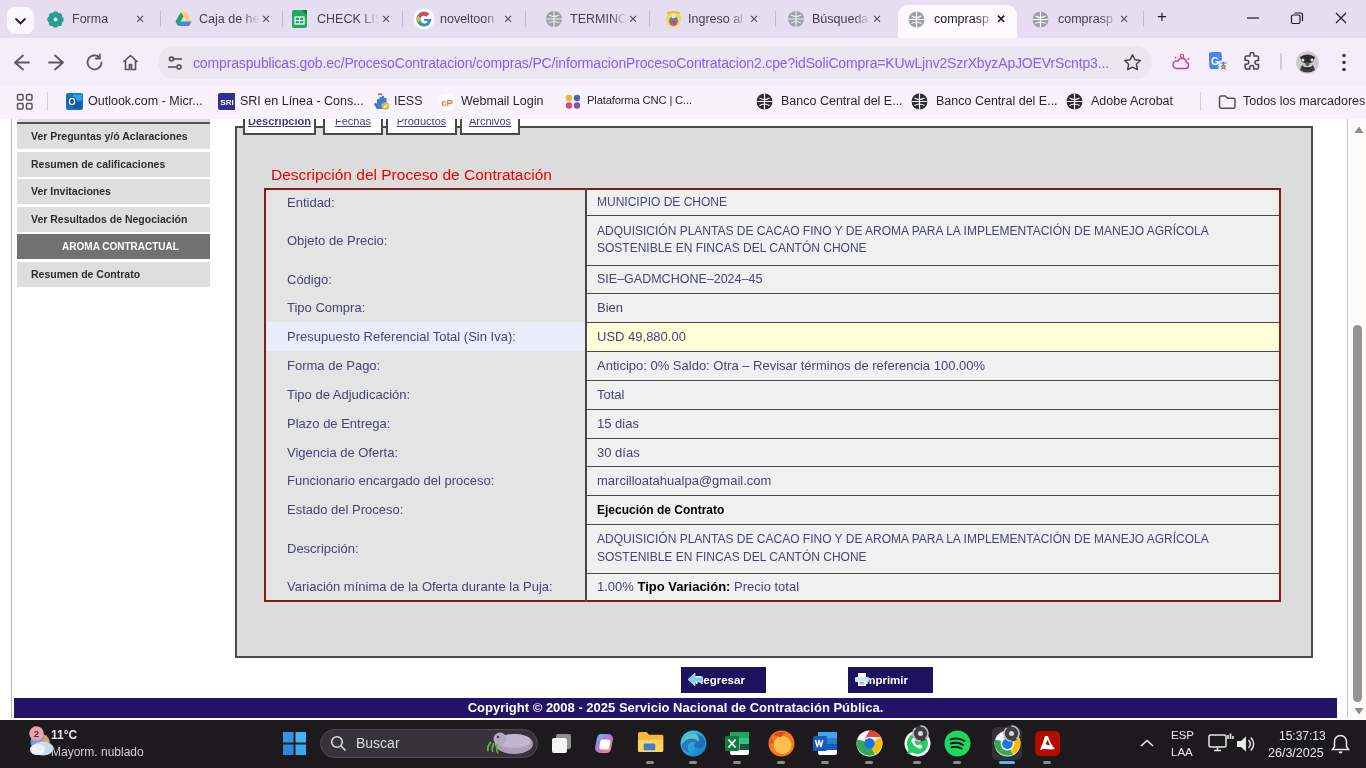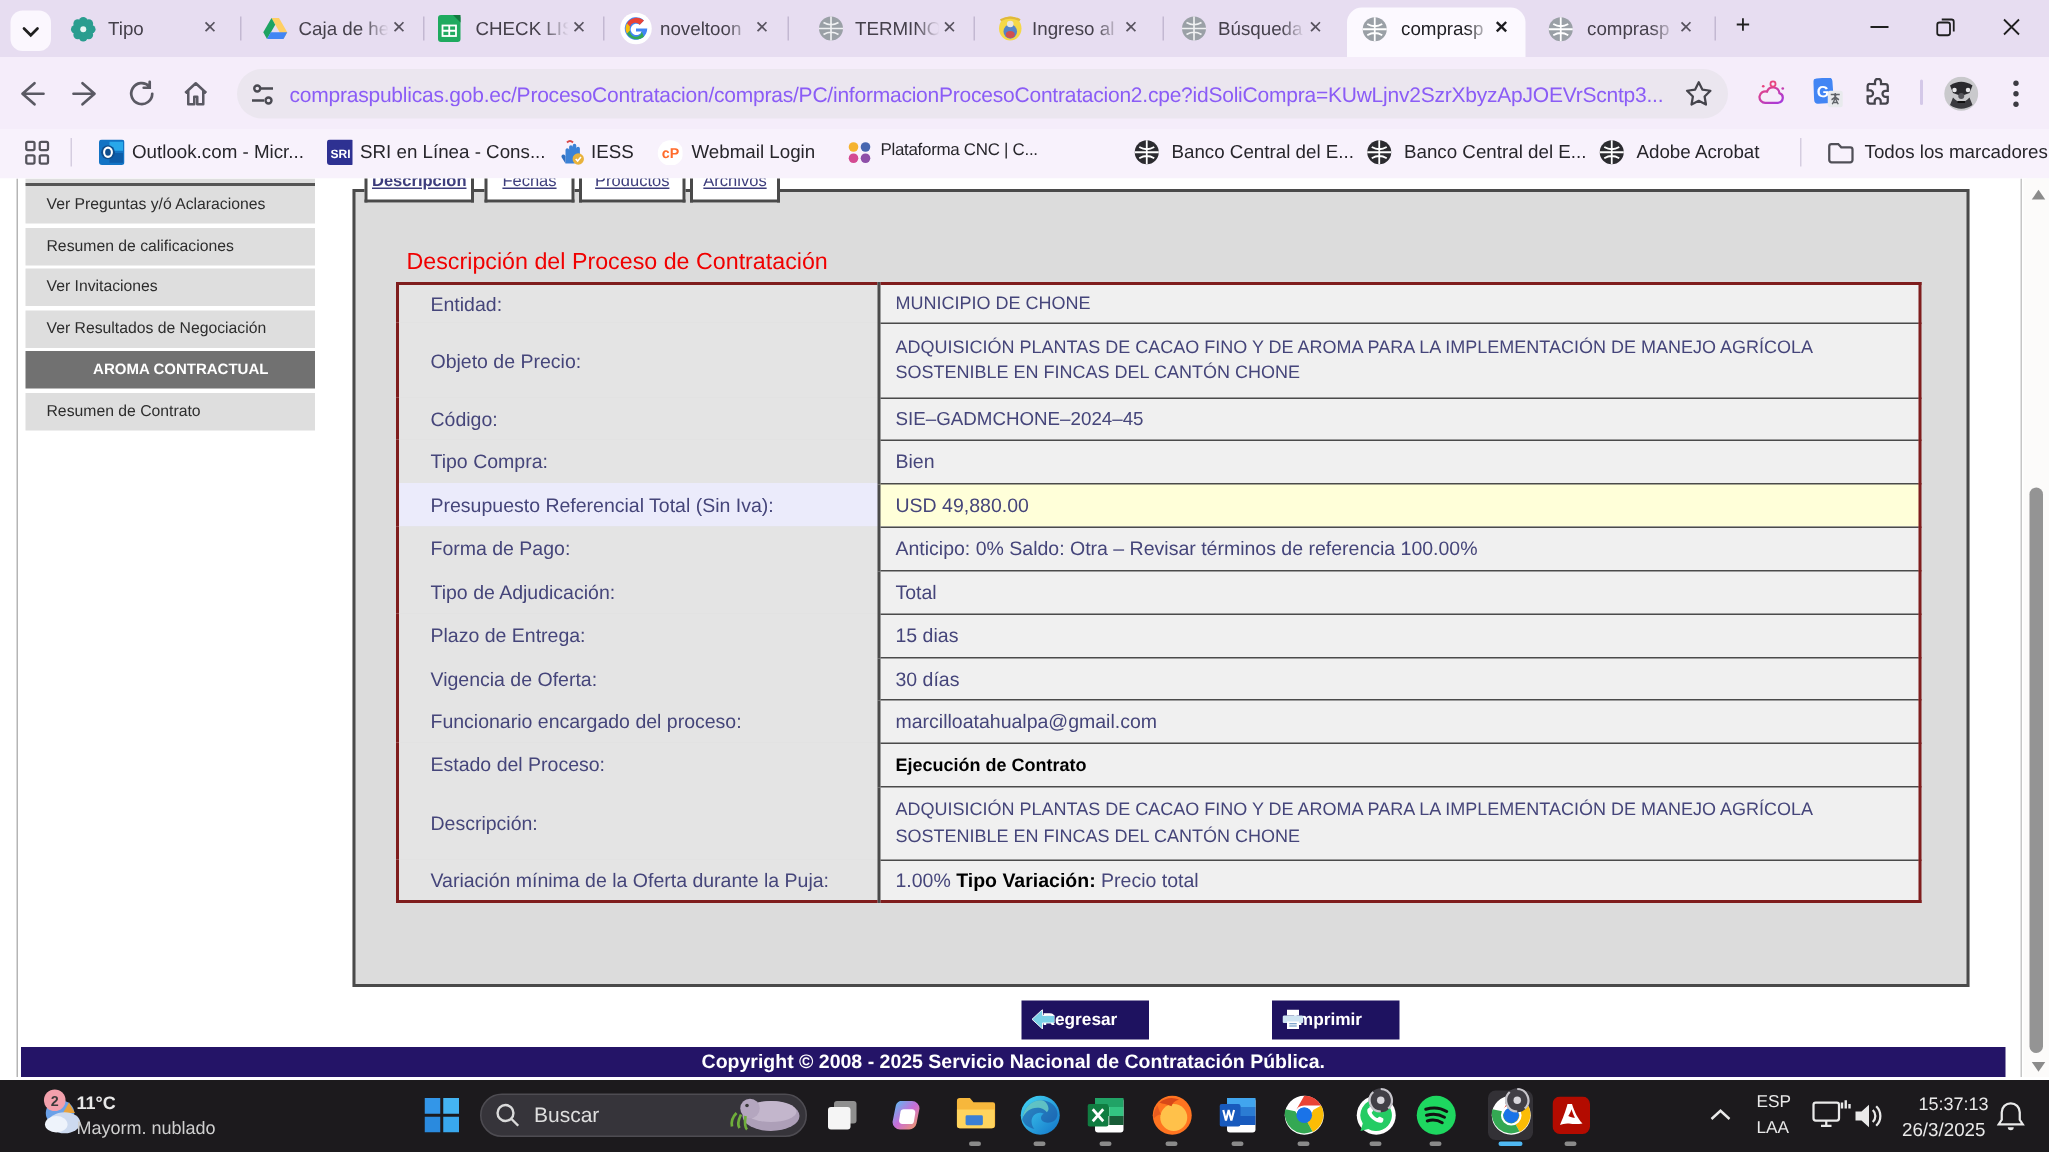--- a/index.html
+++ b/index.html
@@ -17,21 +17,21 @@
 .navic{position:absolute}
 #urlpill{position:absolute;left:158px;top:46px;width:994px;height:33px;border-radius:17px;background:#ebe6ef}
 #urltext{position:absolute;left:193px;top:55px;width:920px;font-size:14px;letter-spacing:-0.15px;color:#8b5cf6;white-space:nowrap;overflow:hidden}
 #bookbar{position:absolute;left:0;top:86px;width:1366px;height:33px;background:#f8f2fc}
 .bktxt{position:absolute;top:94px;font-size:12.5px;color:#27262b;white-space:nowrap}
 .bkic{position:absolute;top:93px;width:17px;height:17px}
 
 #page{position:absolute;left:0;top:119px;width:1351px;height:601px;background:#fff;overflow:hidden}
 #pageborderL{position:absolute;left:11px;top:0;width:1px;height:599px;background:#b5b5b5}
 #pageborderR{position:absolute;left:1347px;top:0;width:1px;height:599px;background:#c6c6c6}
-.sbitem{position:absolute;left:17px;width:193px;height:25px;background:#dedede;color:#2d2d2d;font-size:10.5px;font-weight:normal;line-height:25px;padding-left:14px}
+.sbitem{position:absolute;left:17px;width:193px;height:25px;background:#dedede;color:#2d2d2d;font-size:10.5px;font-weight:bold;line-height:25px;padding-left:14px}
 #sbhdr{position:absolute;left:17px;width:193px;height:25px;background:#717171;color:#fff;font-weight:bold;font-size:10px;line-height:25px;text-align:center;padding-left:14px}
 #graybox{position:absolute;left:235px;top:7px;width:1078px;height:532px;background:#dcdcdc;border:2px solid #4a4a4a}
 .ptab{position:absolute;top:-7px;height:23px;background:#fff;border:2px solid #4a4a4a;border-top:none;color:#3d3d7c;font-size:11px;text-align:center;text-decoration:underline;line-height:18px}
 #redtitle{position:absolute;left:271px;top:47px;font-size:15.5px;color:#f00000}
 #dtable{position:absolute;left:264px;top:69px;width:1017px;border-collapse:collapse;table-layout:fixed;border:2px solid #7f1d1d}
 #dtable td{font-size:13px;color:#45457a;vertical-align:middle}
 #dtable td.uc{font-size:12px;line-height:17.5px}
 #dtable td.sie{font-size:12.5px}
 #dtable td.l{width:321px;padding-left:21px;background:#e4e4e4;border:none}
 #dtable td.v{padding-left:10px;background:#f0f0f0;border-left:2px solid #4a4a4a;border-bottom:1px solid #4a4a4a}
@@ -105,21 +105,21 @@
     <path d="M4 5 q5 3 10 0 M4 13 q5 -3 10 0 M9 1 v16 M1 9 h16" stroke="#fff" stroke-width="1.1" fill="none" opacity=".85"></path>
   </svg>
 <svg class="abs" style="left:908px;top:11px" width="17" height="17">
     <circle cx="8.5" cy="8.5" r="8" fill="#9aa0a6"></circle>
     <path d="M3.5 5 q5 3 10 0 M3.5 12.5 q5 -3 10 0 M8.5 .5 v16 M.5 8.5 h16" stroke="#fff" stroke-width="1.2" fill="none"></path>
   </svg>
 <svg class="abs" style="left:1032px;top:11px" width="17" height="17">
     <circle cx="8.5" cy="8.5" r="8" fill="#9aa0a6"></circle>
     <path d="M3.5 5 q5 3 10 0 M3.5 12.5 q5 -3 10 0 M8.5 .5 v16 M.5 8.5 h16" stroke="#fff" stroke-width="1.2" fill="none"></path>
   </svg>
-<div class="tabtitle" style="left:72px;width:40px">Tipo</div>
+<div class="tabtitle" style="left:72px;width:40px">Forma</div>
 <div class="tabtitle fade" style="left:199px;width:62px">Caja de herr</div>
 <div class="tabtitle fade" style="left:317px;width:64px">CHECK LIST</div>
 <div class="tabtitle fade" style="left:440px;width:63px">noveltoon</div>
 <div class="tabtitle fade" style="left:570px;width:58px">TERMINOS</div>
 <div class="tabtitle fade" style="left:688px;width:61px">Ingreso al</div>
 <div class="tabtitle fade" style="left:812px;width:60px">Búsqueda</div>
 <div class="tabtitle fade" style="left:934px;width:62px;color:#202024">comprasp</div>
 <div class="tabtitle fade" style="left:1058px;width:61px">comprasp</div>
 <div class="tclose" style="left:133px">✕</div>
 <div class="tclose" style="left:259px">✕</div>

